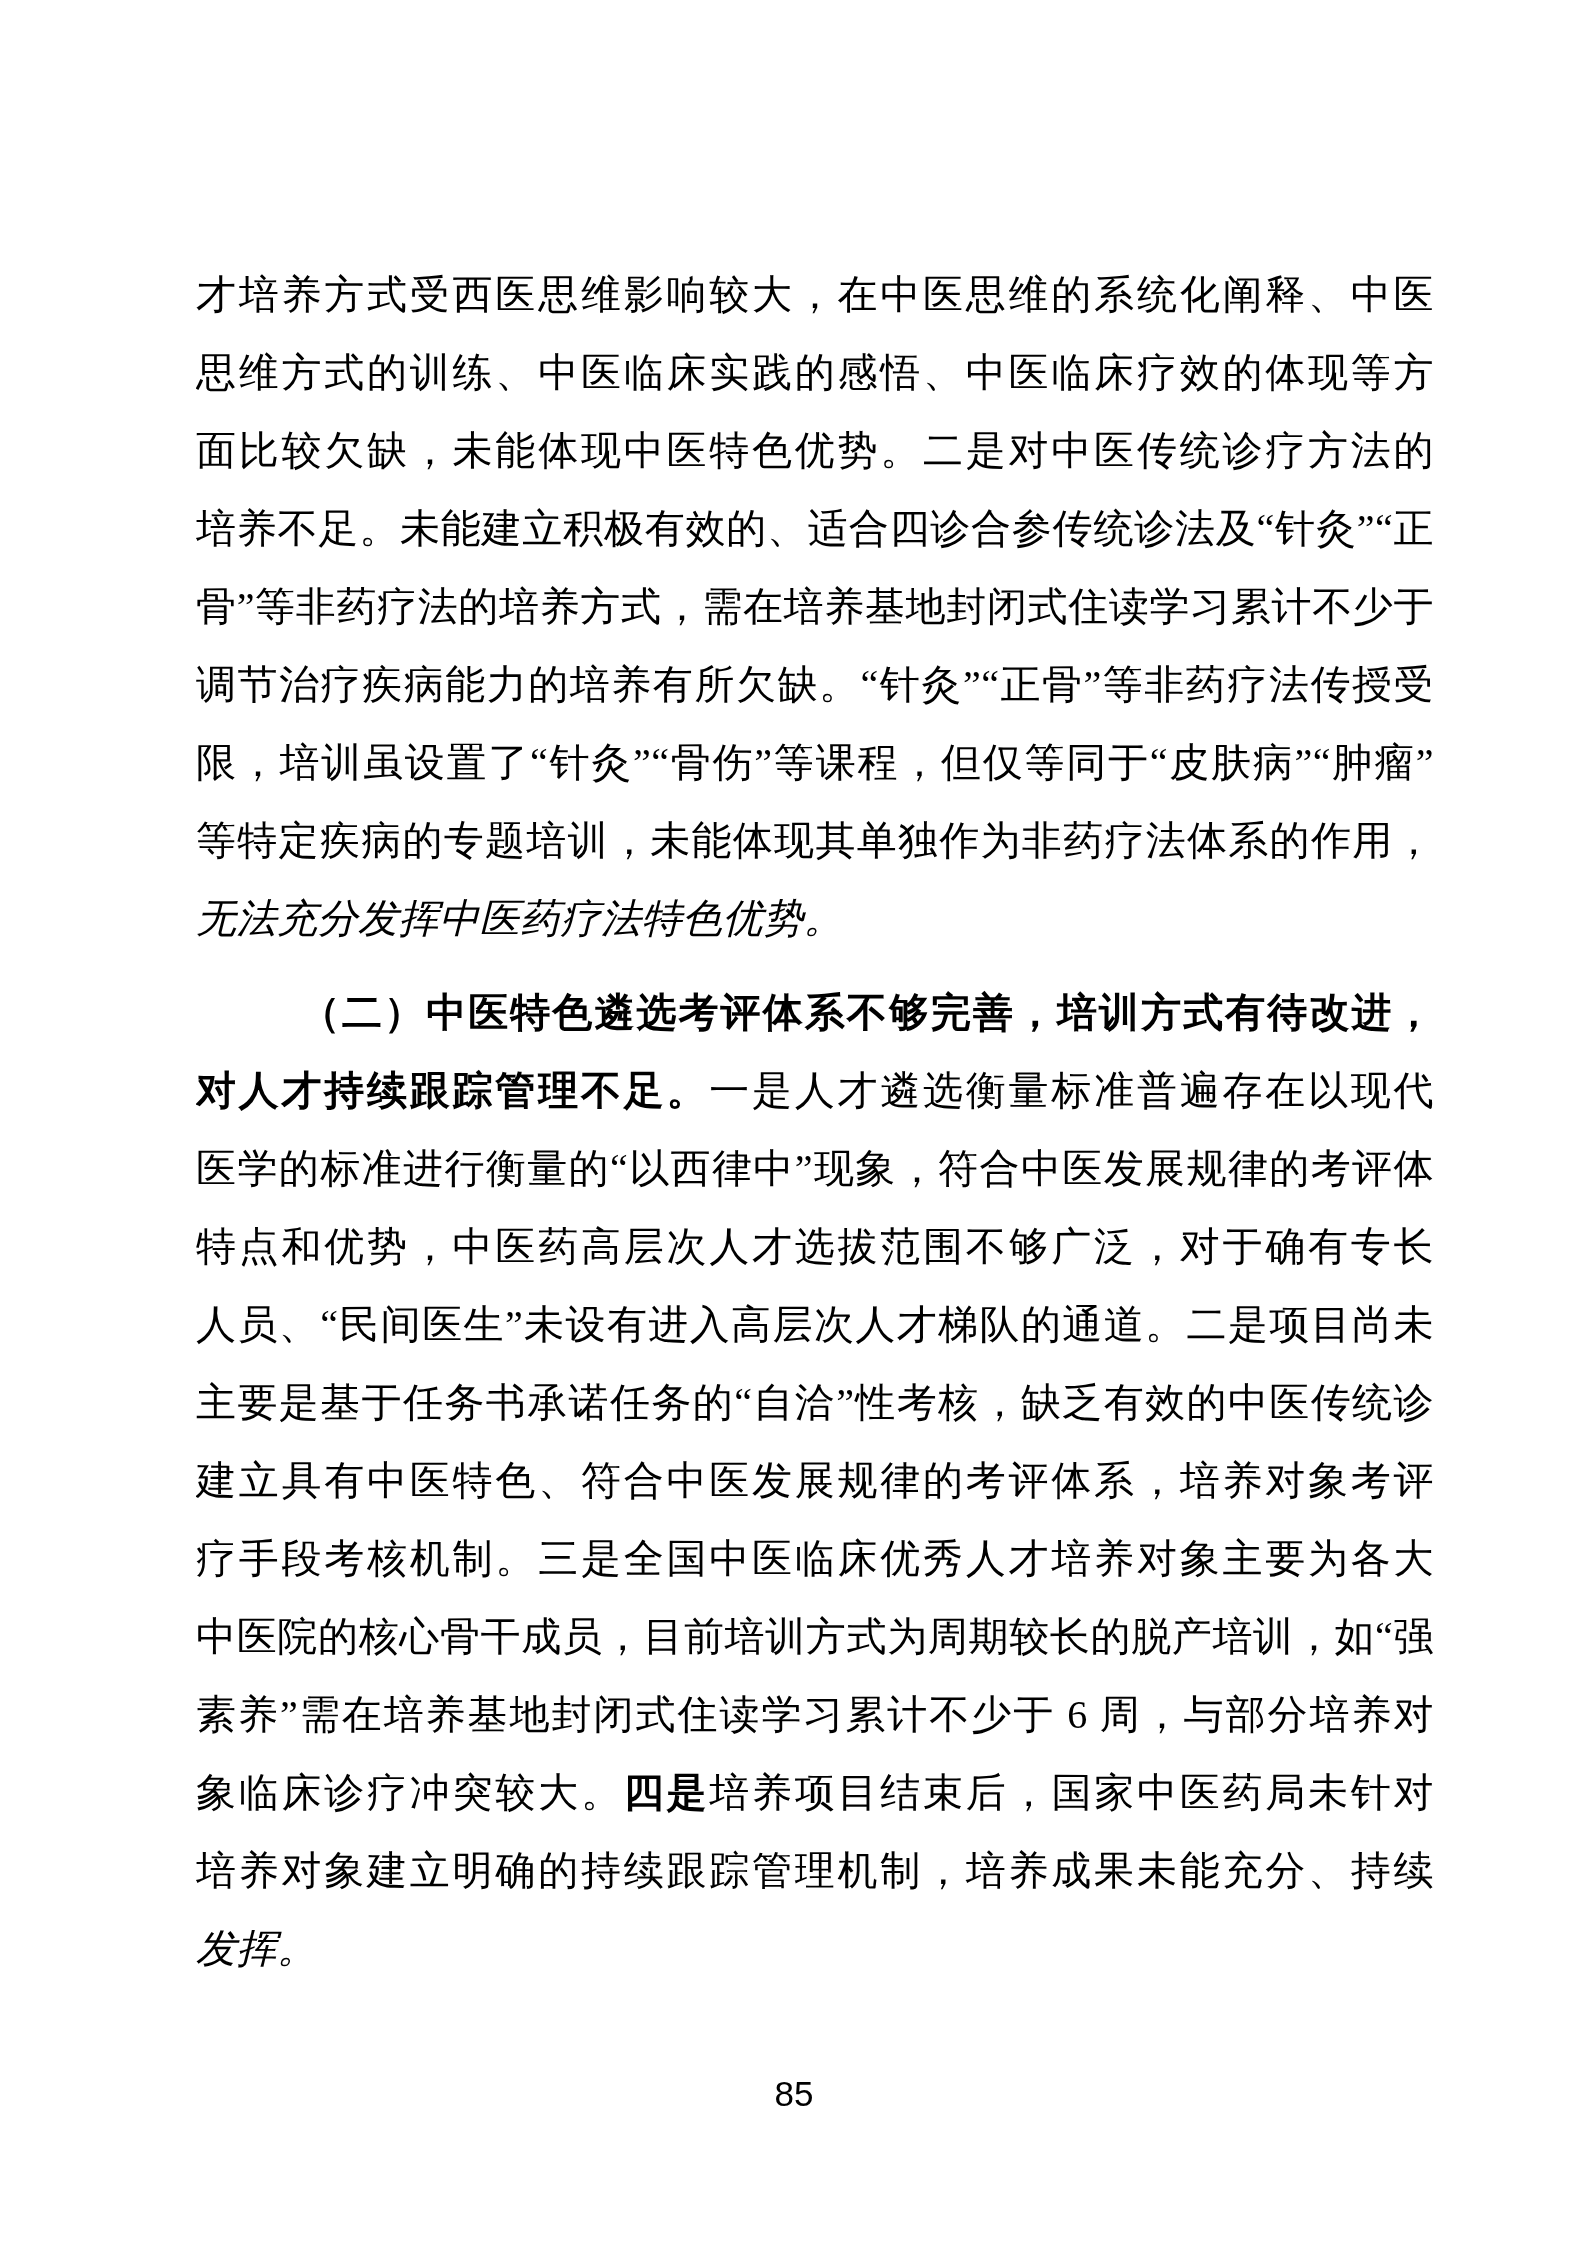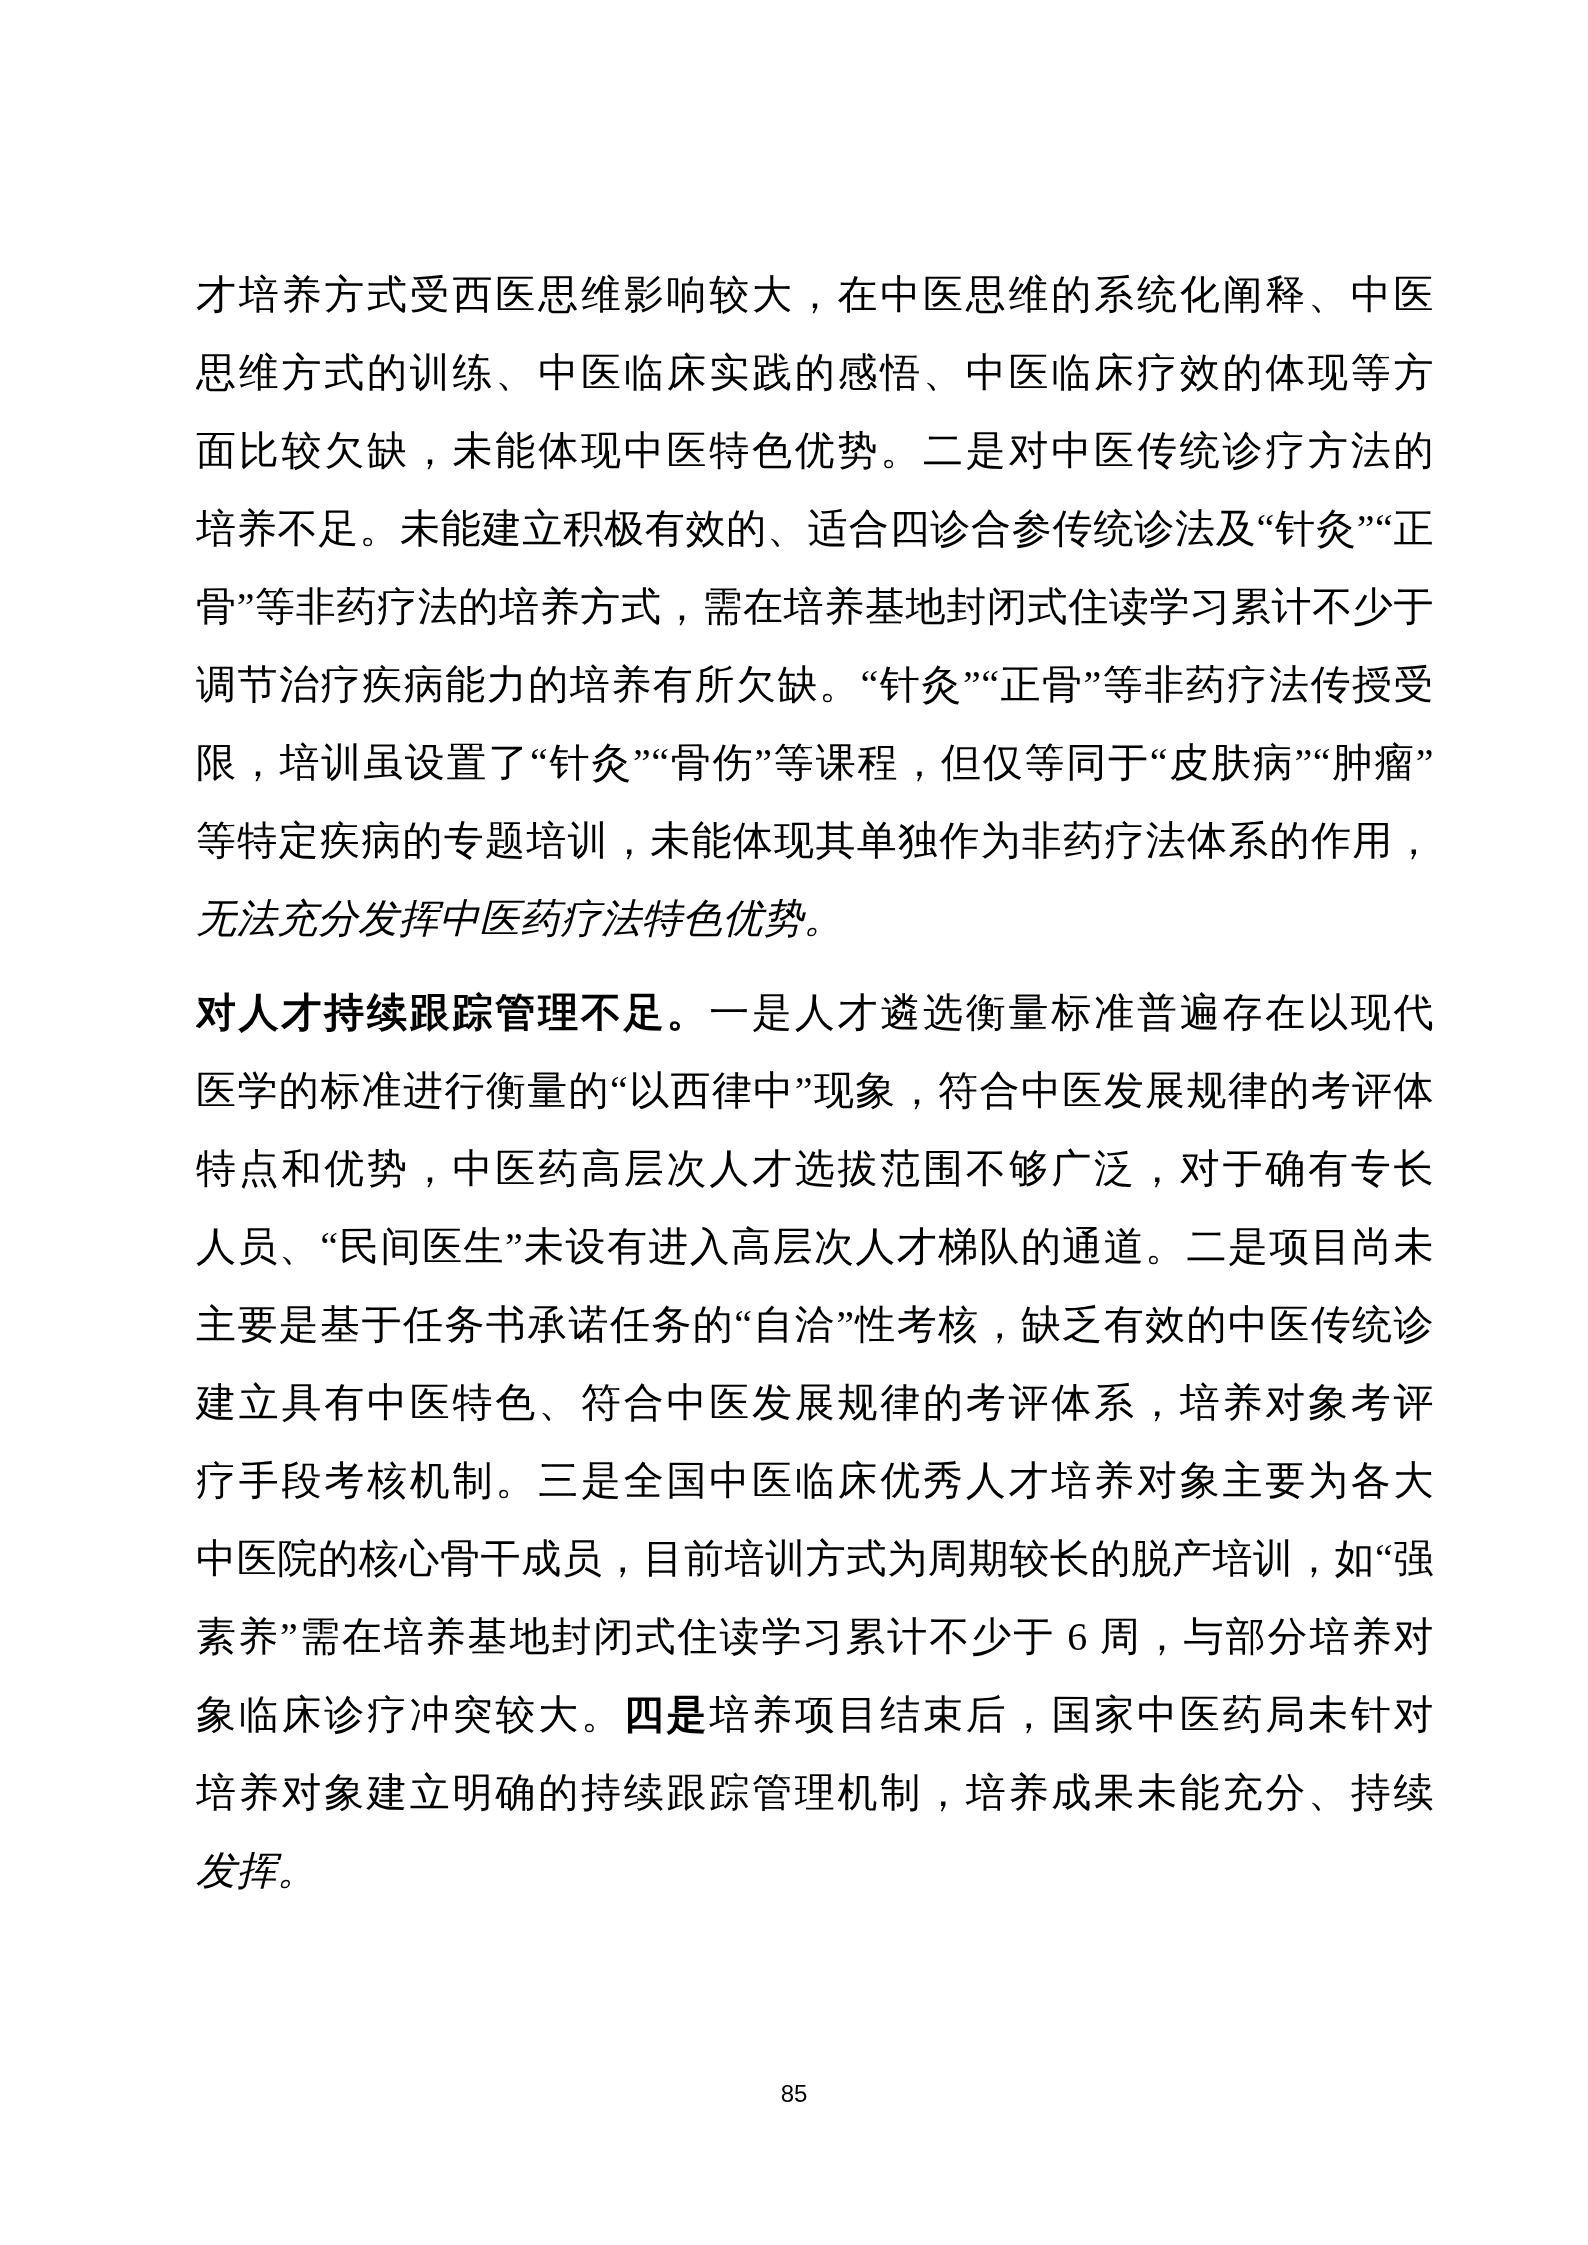--- a/index.html
+++ b/index.html
@@ -38,21 +38,21 @@
     text-indent: 2.6em;
   }
   .run { font-weight: normal; }
   .run.b { font-weight: bold; }
   .footer {
     position: absolute;
     top: 2078px;
     left: 0;
     width: 1588px;
     text-align: center;
-    font-size: 24px;
+    font-size: 35px;
     line-height: 32px;
     font-family: "Liberation Sans", sans-serif;
     color: #000000;
   }
 </style>
 </head>
 <body>
 
 <div class="doc" id="doc-body">
     <div class="para">
@@ -60,20 +60,21 @@
       <div class="line"><span class="run">思维方式的训练、中医临床实践的感悟、中医临床疗效的体现等方</span></div>
       <div class="line"><span class="run">面比较欠缺，未能体现中医特色优势。二是对中医传统诊疗方法的</span></div>
       <div class="line"><span class="run">培养不足。未能建立积极有效的、适合四诊合参传统诊法及“针灸”“正</span></div>
       <div class="line"><span class="run">骨”等非药疗法的培养方式，需在培养基地封闭式住读学习累计不少于</span></div>
       <div class="line"><span class="run">调节治疗疾病能力的培养有所欠缺。“针灸”“正骨”等非药疗法传授受</span></div>
       <div class="line"><span class="run">限，培训虽设置了“针灸”“骨伤”等课程，但仅等同于“皮肤病”“肿瘤”</span></div>
       <div class="line"><span class="run">等特定疾病的专题培训，未能体现其单独作为非药疗法体系的作用，</span></div>
       <div class="line last"><span class="run">无法充分发挥中医药疗法特色优势。</span></div>
     </div>
     <div class="para">
+      <div class="line indent"><span class="run b">（二）中医特色遴选考评体系不够完善，培训方式有待改进，</span></div>
       <div class="line"><span class="run b">对人才持续跟踪管理不足。</span><span class="run">一是人才遴选衡量标准普遍存在以现代</span></div>
       <div class="line"><span class="run">医学的标准进行衡量的“以西律中”现象，符合中医发展规律的考评体系</span></div>
       <div class="line"><span class="run">特点和优势，中医药高层次人才选拔范围不够广泛，对于确有专长</span></div>
       <div class="line"><span class="run">人员、“民间医生”未设有进入高层次人才梯队的通道。二是项目尚未</span></div>
       <div class="line"><span class="run">主要是基于任务书承诺任务的“自洽”性考核，缺乏有效的中医传统诊</span></div>
       <div class="line"><span class="run">建立具有中医特色、符合中医发展规律的考评体系，培养对象考评</span></div>
       <div class="line"><span class="run">疗手段考核机制。三是全国中医临床优秀人才培养对象主要为各大</span></div>
       <div class="line"><span class="run">中医院的核心骨干成员，目前培训方式为周期较长的脱产培训，如“强</span></div>
       <div class="line"><span class="run">素养”需在培养基地封闭式住读学习累计不少于 6 周，与部分培养对</span></div>
       <div class="line"><span class="run">象临床诊疗冲突较大。</span><span class="run b">四是</span><span class="run">培养项目结束后，国家中医药局未针对</span></div>

